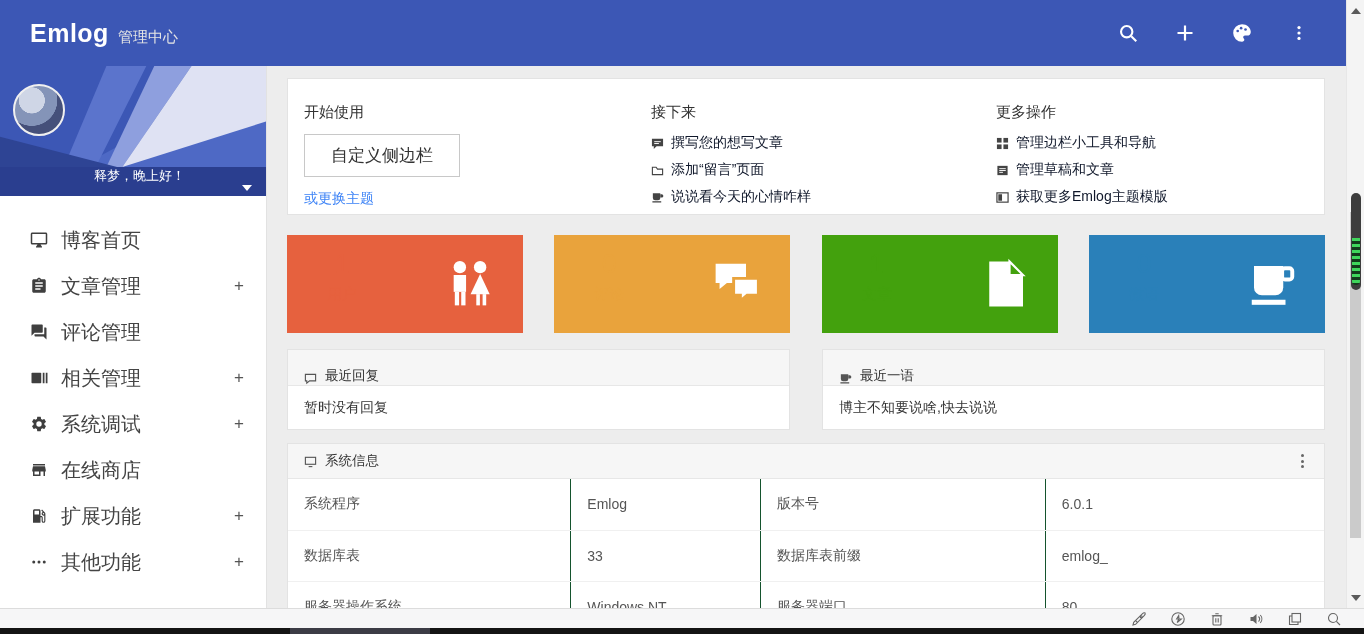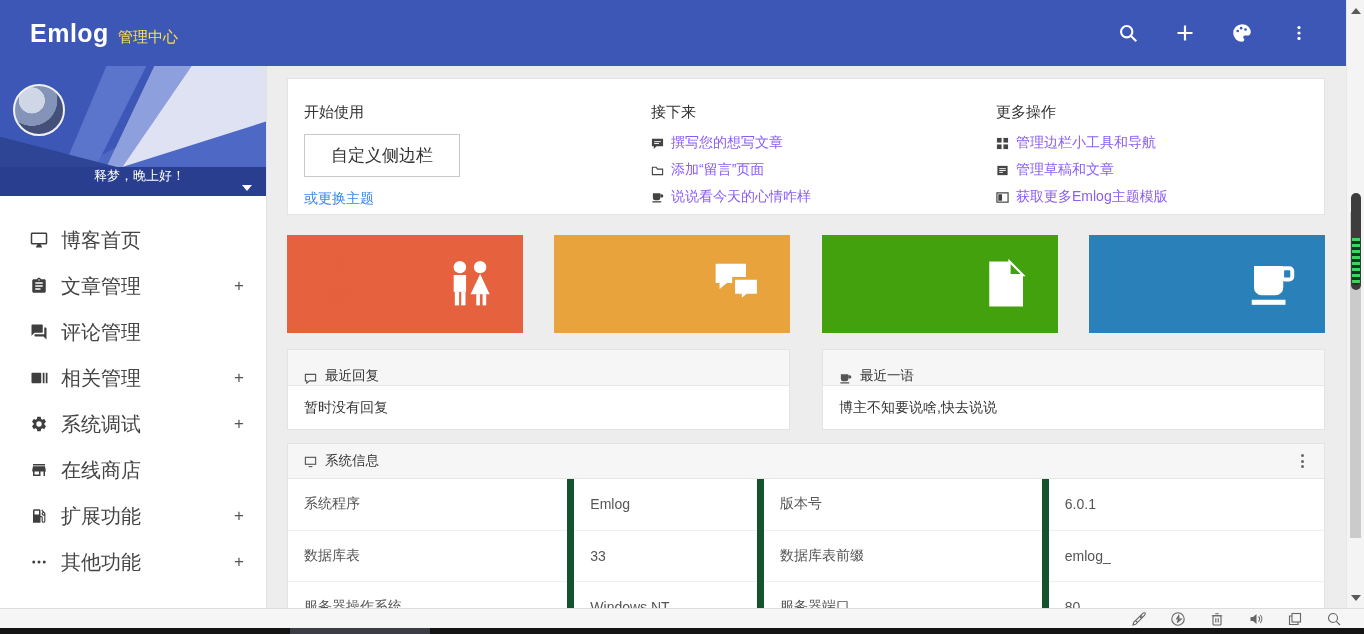--- a/index.html
+++ b/index.html
@@ -3,21 +3,21 @@
 <meta charset="utf-8">
 <style>
   * { box-sizing: border-box; margin: 0; padding: 0; }
   html,body { width:1364px; height:634px; overflow:hidden; }
   body { font-family:"Liberation Sans","DejaVu Sans",sans-serif; background:#ededed; position:relative; }
 
   
   .app-header { position:absolute; left:0; top:0; width:1346px; height:66px; background:#3c57b5; display:flex; align-items:center; }
   .logo-wrap { display:flex; align-items:baseline; margin-left:30px; cursor:pointer; }
   .logo { color:#fff; font-size:25px; font-weight:800; letter-spacing:.5px; }
-  .logo-sub { color:#fde047; font-size:15px; margin-left:9px; }
+  .logo-sub { color:#e5e5e5; font-size:15px; margin-left:9px; }
   .header-actions { margin-left:auto; margin-right:35px; display:flex; align-items:center; gap:33px; }
   .hicon { width:24px; height:24px; display:flex; align-items:center; justify-content:center; cursor:pointer; }
 
   
   .sidebar { position:absolute; left:0; top:66px; width:267px; height:542px; background:#fff; border-right:1px solid #e2e2e2; }
   .side-hero { position:relative; height:101px; background:#3c57b5; overflow:hidden; }
   .facet { position:absolute; inset:0; }
   .f1 { background:#4e69c5; clip-path:polygon(100% 0,100% 100%,30% 100%); }
   .f2 { background:#5b74cc; clip-path:polygon(40% 0,55% 0,36% 100%,24% 100%); }
   .f3 { background:#dfe2f3; clip-path:polygon(72% 0,100% 0,100% 55%,46% 100%); }
@@ -37,42 +37,42 @@
   
   .content { position:absolute; left:267px; top:66px; width:1079px; height:542px; background:#ededed; overflow:hidden; padding:0 21px 0 20px; }
   .panel { background:#fff; border:1px solid #e3e3e3; }
 
   .welcome { margin-top:12px; height:137px; position:relative; }
   .w-col { position:absolute; top:0; padding-top:24px; }
   .w-c1 { left:16px; } .w-c2 { left:363px; } .w-c3 { left:708px; }
   .w-title { font-size:15px; color:#333; margin-bottom:12px; }
   .w-btn { display:inline-block; background:#fff; border:1px solid #c8c8c8; padding:9px 26px; font-size:17px; color:#333; cursor:pointer; }
   .w-link { display:block; margin-top:13px; font-size:14px; color:#3b82f6; text-decoration:none; cursor:pointer; }
-  .w-item { display:flex; align-items:center; gap:7px; font-size:14px; color:#8b5cf6; margin-bottom:9px; cursor:pointer; }
+  .w-item { display:flex; align-items:center; gap:7px; font-size:14px; color:#0f172a; margin-bottom:9px; cursor:pointer; }
   .w-item svg { flex:0 0 13px; }
 
   .stats { margin-top:20px; display:flex; justify-content:space-between; }
   .stat-card { position:relative; width:236px; height:98px; color:#fff; cursor:pointer; }
   .stat-text { position:absolute; left:26px; top:14px; width:58px; text-align:center; }
   .stat-value { font-size:27px; font-weight:400; line-height:30px; }
   .stat-label { font-size:15px; margin-top:6px; }
   .stat-icon { position:absolute; right:26px; top:50%; transform:translateY(-50%); width:54px; height:54px; }
 
   .mid-row { margin-top:16px; display:flex; justify-content:space-between; }
   .mid-panel { width:503px; }
   .p-head { height:36px; background:#f6f6f6; border-bottom:1px solid #e7e7e7; display:flex; align-items:flex-end; padding:0 16px; gap:8px; }
   .p-title { font-size:13.5px; color:#333; }
   .p-body { height:43px; display:flex; align-items:center; padding:0 16px; font-size:14px; color:#333; }
 
   .sys-panel { margin-top:13px; }
   .sys-head { height:35px; background:#f6f6f6; border-bottom:1px solid #e7e7e7; display:flex; align-items:center; padding:0 16px; gap:8px; }
   .sys-kebab { margin-left:auto; cursor:pointer; display:flex; flex-direction:column; gap:2.5px; padding:4px; }
   .sys-kebab i { width:3px; height:3px; background:#666; border-radius:50%; }
   table.sys { width:100%; border-collapse:collapse; table-layout:fixed; }
-  table.sys td { height:51px; border-bottom:1px solid #f0f0f0; border-right:7px solid #14532d; padding-left:16px; font-size:14px; color:#555; }
+  table.sys td { height:51px; border-bottom:1px solid #f0f0f0; border-right:1px solid #14532d; padding-left:16px; font-size:14px; color:#555; }
   table.sys td:last-child { border-right:none; }
   col.c1{width:27.3%} col.c2{width:18.3%} col.c3{width:27.5%} col.c4{width:26.9%}
 
   
   .scroll-col { position:absolute; left:1346px; top:0; width:18px; height:608px; background:#f4f4f4; border-left:1px solid #e7e7e7; }
   .arr { position:absolute; left:4px; width:0; height:0; border-left:5px solid transparent; border-right:5px solid transparent; cursor:pointer; }
   .arr-up { top:8px; border-bottom:6px solid #5a5a5a; }
   .arr-down { bottom:7px; border-top:6px solid #5a5a5a; }
   .scroll-thumb { position:absolute; left:3px; top:212px; width:11px; height:326px; background:#cbcbcb; cursor:pointer; }
   .scroll-widget { position:absolute; left:3.5px; top:193px; width:10px; height:97px; border-radius:5px; background:#3d3d3d; overflow:hidden; cursor:pointer; }

